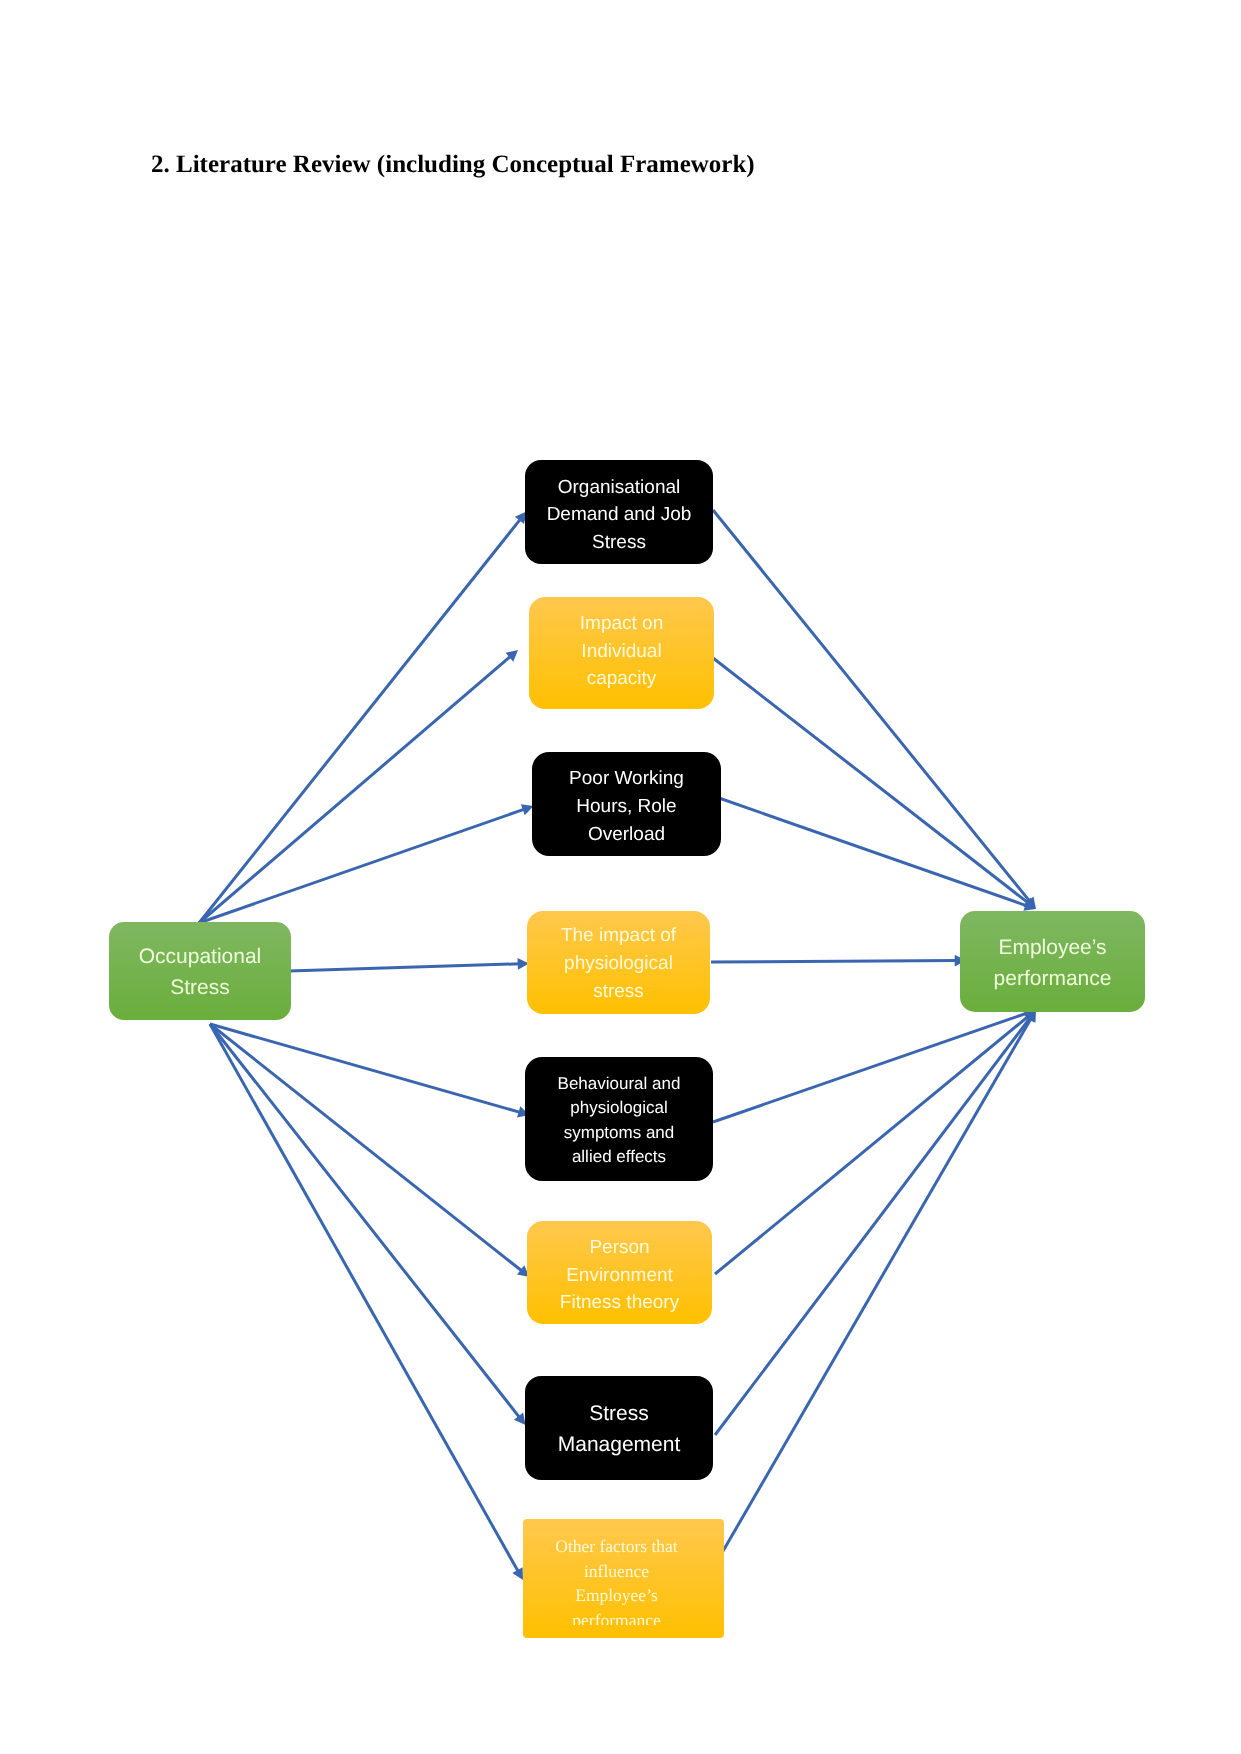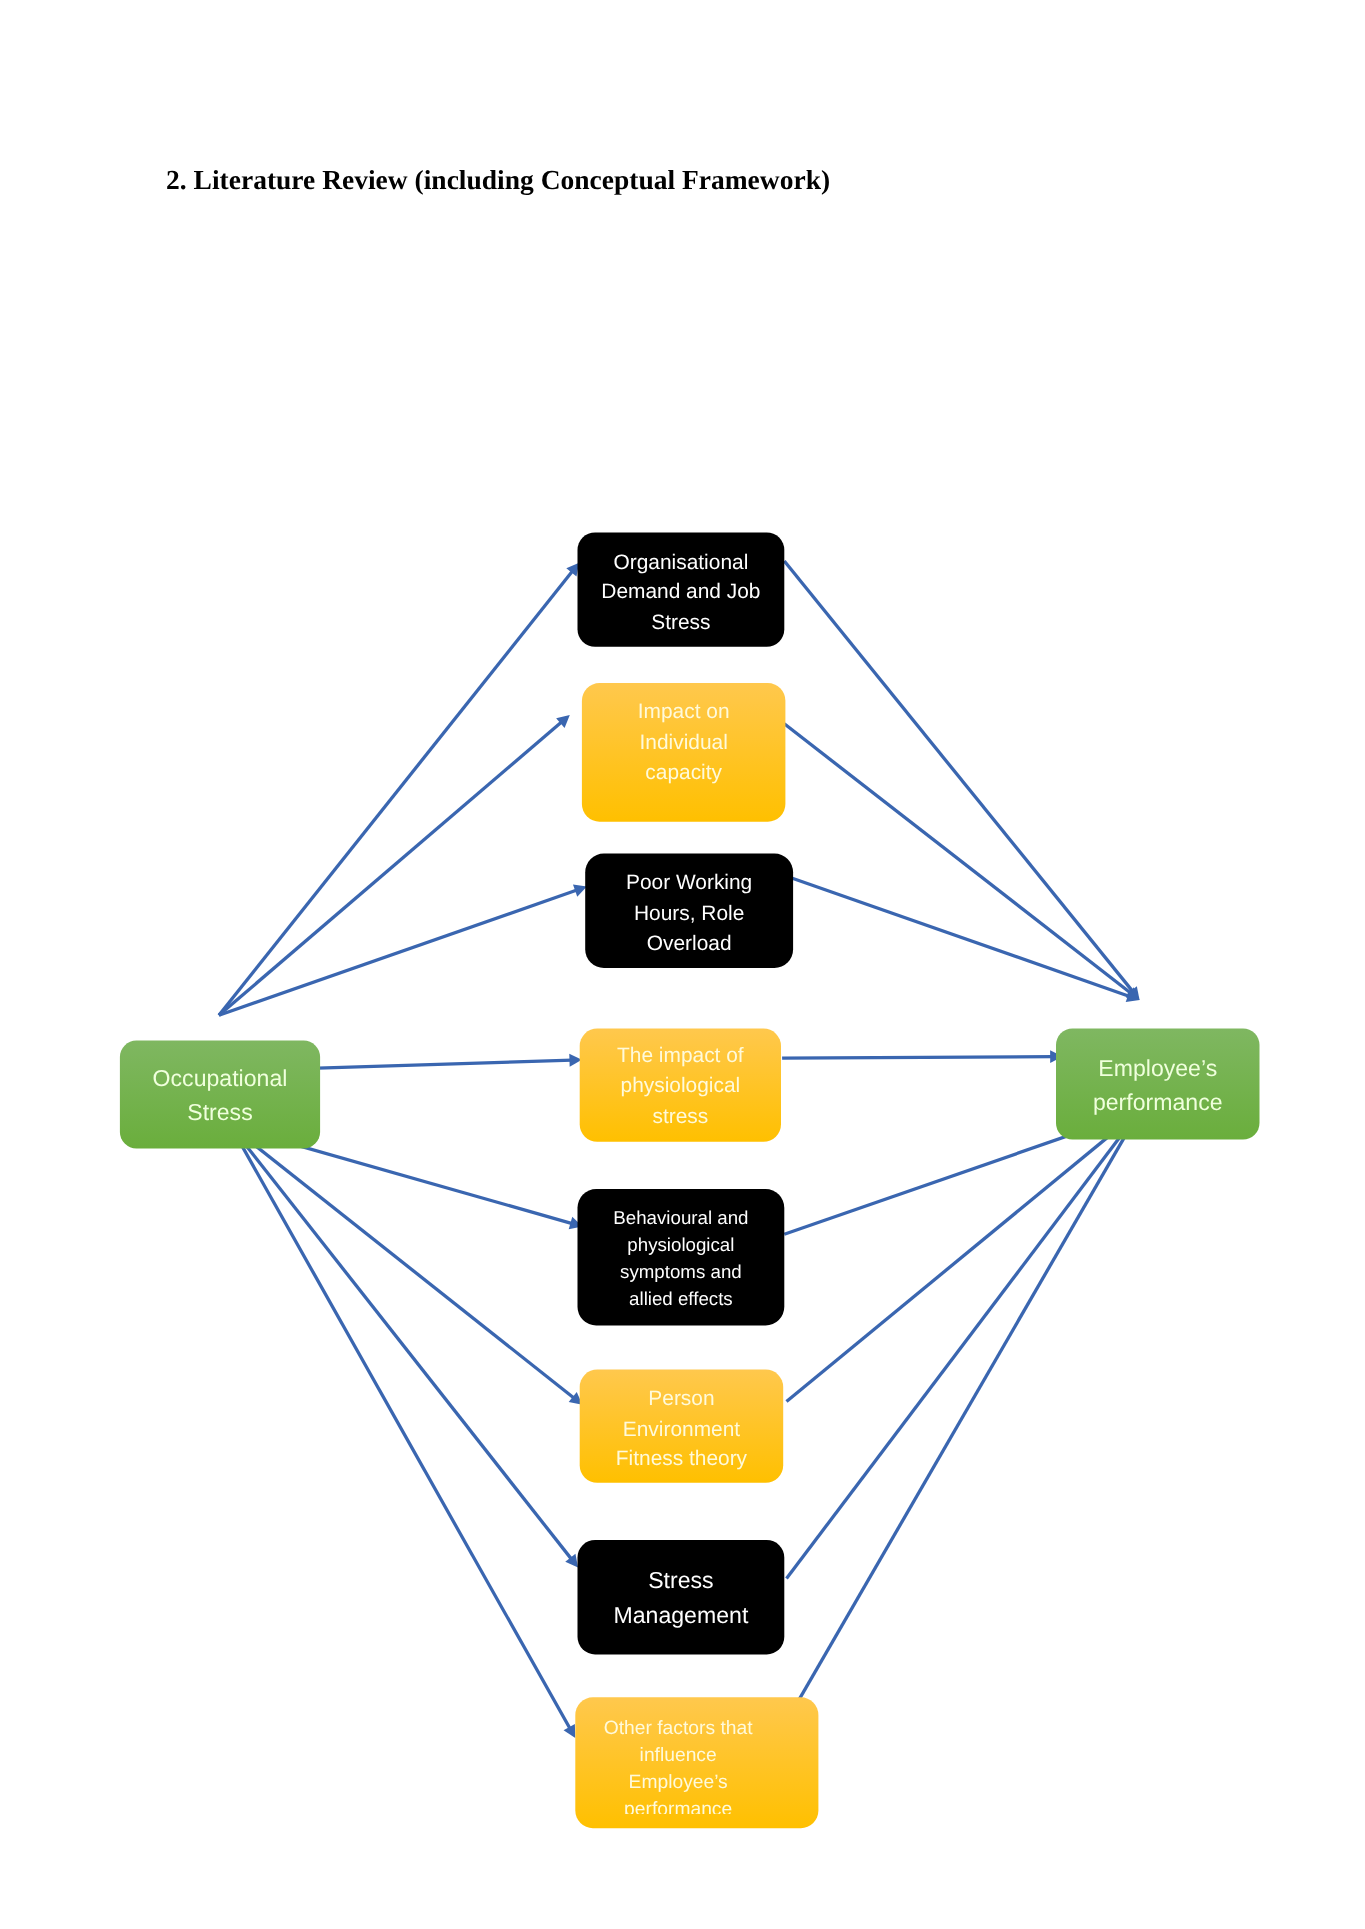--- a/index.html
+++ b/index.html
@@ -8,21 +8,21 @@
        font-family:"Liberation Sans",sans-serif;
        -webkit-font-smoothing:antialiased;text-rendering:geometricPrecision;}
   #page{position:absolute;left:0;top:0;width:1241px;height:1754px;background:#ffffff;}
 
   .heading{position:absolute;font-family:"Liberation Serif",serif;font-weight:bold;
            color:#000000;white-space:nowrap;line-height:0;
            -webkit-font-smoothing:antialiased;will-change:opacity;opacity:0.999;}
 
   #wires{position:absolute;left:0;top:0;width:1241px;height:1754px;overflow:visible;}
 
-  .node{position:absolute;box-sizing:border-box;overflow:hidden;margin-top:24px;}
+  .node{position:absolute;box-sizing:border-box;overflow:hidden;}
   .node .nline{position:absolute;left:0;width:100%;text-align:center;white-space:nowrap;
                line-height:0;font-weight:400;-webkit-font-smoothing:antialiased;
                will-change:opacity;opacity:0.999;}
 
   .n-black{background:#000000;}
   .n-black .nline{color:#ffffff;}
   .n-yellow{background:linear-gradient(180deg,#ffc84d 0%,#ffc000 100%);}
   .n-yellow .nline{color:#fffadc;}
   .n-green{background:linear-gradient(180deg,#7fb761 0%,#6aae3c 100%);}
   .n-green .nline{color:#f0ffdd;}
@@ -104,21 +104,21 @@
   <div id="nodes">
       <div class="node n-green" style="left: 109px; top: 922px; width: 182px; height: 98px; border-radius: 15px;">
         <div class="nline" style="font-size: 21px; top: 34.9235px;">Occupational</div>
         <div class="nline" style="font-size: 21px; top: 65.7235px;">Stress</div>
       </div>
       <div class="node n-black" style="left: 525px; top: 460px; width: 188px; height: 104px; border-radius: 16px;">
         <div class="nline" style="font-size: 19px; top: 27.5165px;">Organisational</div>
         <div class="nline" style="font-size: 19px; top: 55.1165px;">Demand and Job</div>
         <div class="nline" style="font-size: 19px; top: 82.7165px;">Stress</div>
       </div>
-      <div class="node n-yellow" style="left: 529px; top: 597px; width: 185px; height: 126px; border-radius: 16px;">
+      <div class="node n-yellow" style="left: 529px; top: 597px; width: 185px; height: 112px; border-radius: 16px;">
         <div class="nline" style="font-size: 19px; top: 27.1165px;">Impact on</div>
         <div class="nline" style="font-size: 19px; top: 54.6165px;">Individual</div>
         <div class="nline" style="font-size: 19px; top: 82.1165px;">capacity</div>
       </div>
       <div class="node n-black" style="left: 532px; top: 752px; width: 189px; height: 104px; border-radius: 17px;">
         <div class="nline" style="font-size: 19px; top: 27.3165px;">Poor Working</div>
         <div class="nline" style="font-size: 19px; top: 54.9165px;">Hours, Role</div>
         <div class="nline" style="font-size: 19px; top: 82.5165px;">Overload</div>
       </div>
       <div class="node n-yellow" style="left: 527px; top: 911px; width: 183px; height: 103px; border-radius: 16px;">
@@ -134,21 +134,21 @@
       </div>
       <div class="node n-yellow" style="left: 527px; top: 1221px; width: 185px; height: 103px; border-radius: 16px;">
         <div class="nline" style="font-size: 19px; top: 27.4165px;">Person</div>
         <div class="nline" style="font-size: 19px; top: 54.7665px;">Environment</div>
         <div class="nline" style="font-size: 19px; top: 82.1165px;">Fitness theory</div>
       </div>
       <div class="node n-black" style="left: 525px; top: 1376px; width: 188px; height: 104px; border-radius: 16px;">
         <div class="nline" style="font-size: 21px; top: 38.2235px;">Stress</div>
         <div class="nline" style="font-size: 21px; top: 68.5235px;">Management</div>
       </div>
-      <div class="node n-yellow" style="left: 523px; top: 1519px; width: 221px; height: 119px; border-radius: 16px;">
+      <div class="node n-yellow" style="left: 523px; top: 1519px; width: 201px; height: 119px; border-radius: 4px; font-family: Liberation Serif, serif;">
         <div style="position: absolute; left: 0px; top: 0px; width: 187px; height: 106px; overflow: hidden;">
           <div class="nline" style="font-size: 17.5px; top: 27.4363px;">Other factors that</div>
           <div class="nline" style="font-size: 17.5px; top: 51.9363px;">influence</div>
           <div class="nline" style="font-size: 17.5px; top: 76.4363px;">Employee’s</div>
           <div class="nline" style="font-size: 17.5px; top: 100.936px;">performance</div>
         </div>
       </div>
       <div class="node n-green" style="left: 960px; top: 911px; width: 185px; height: 101px; border-radius: 15px;">
         <div class="nline" style="font-size: 21px; top: 37.4235px;">Employee’s</div>
         <div class="nline" style="font-size: 21px; top: 68.0235px;">performance</div>

